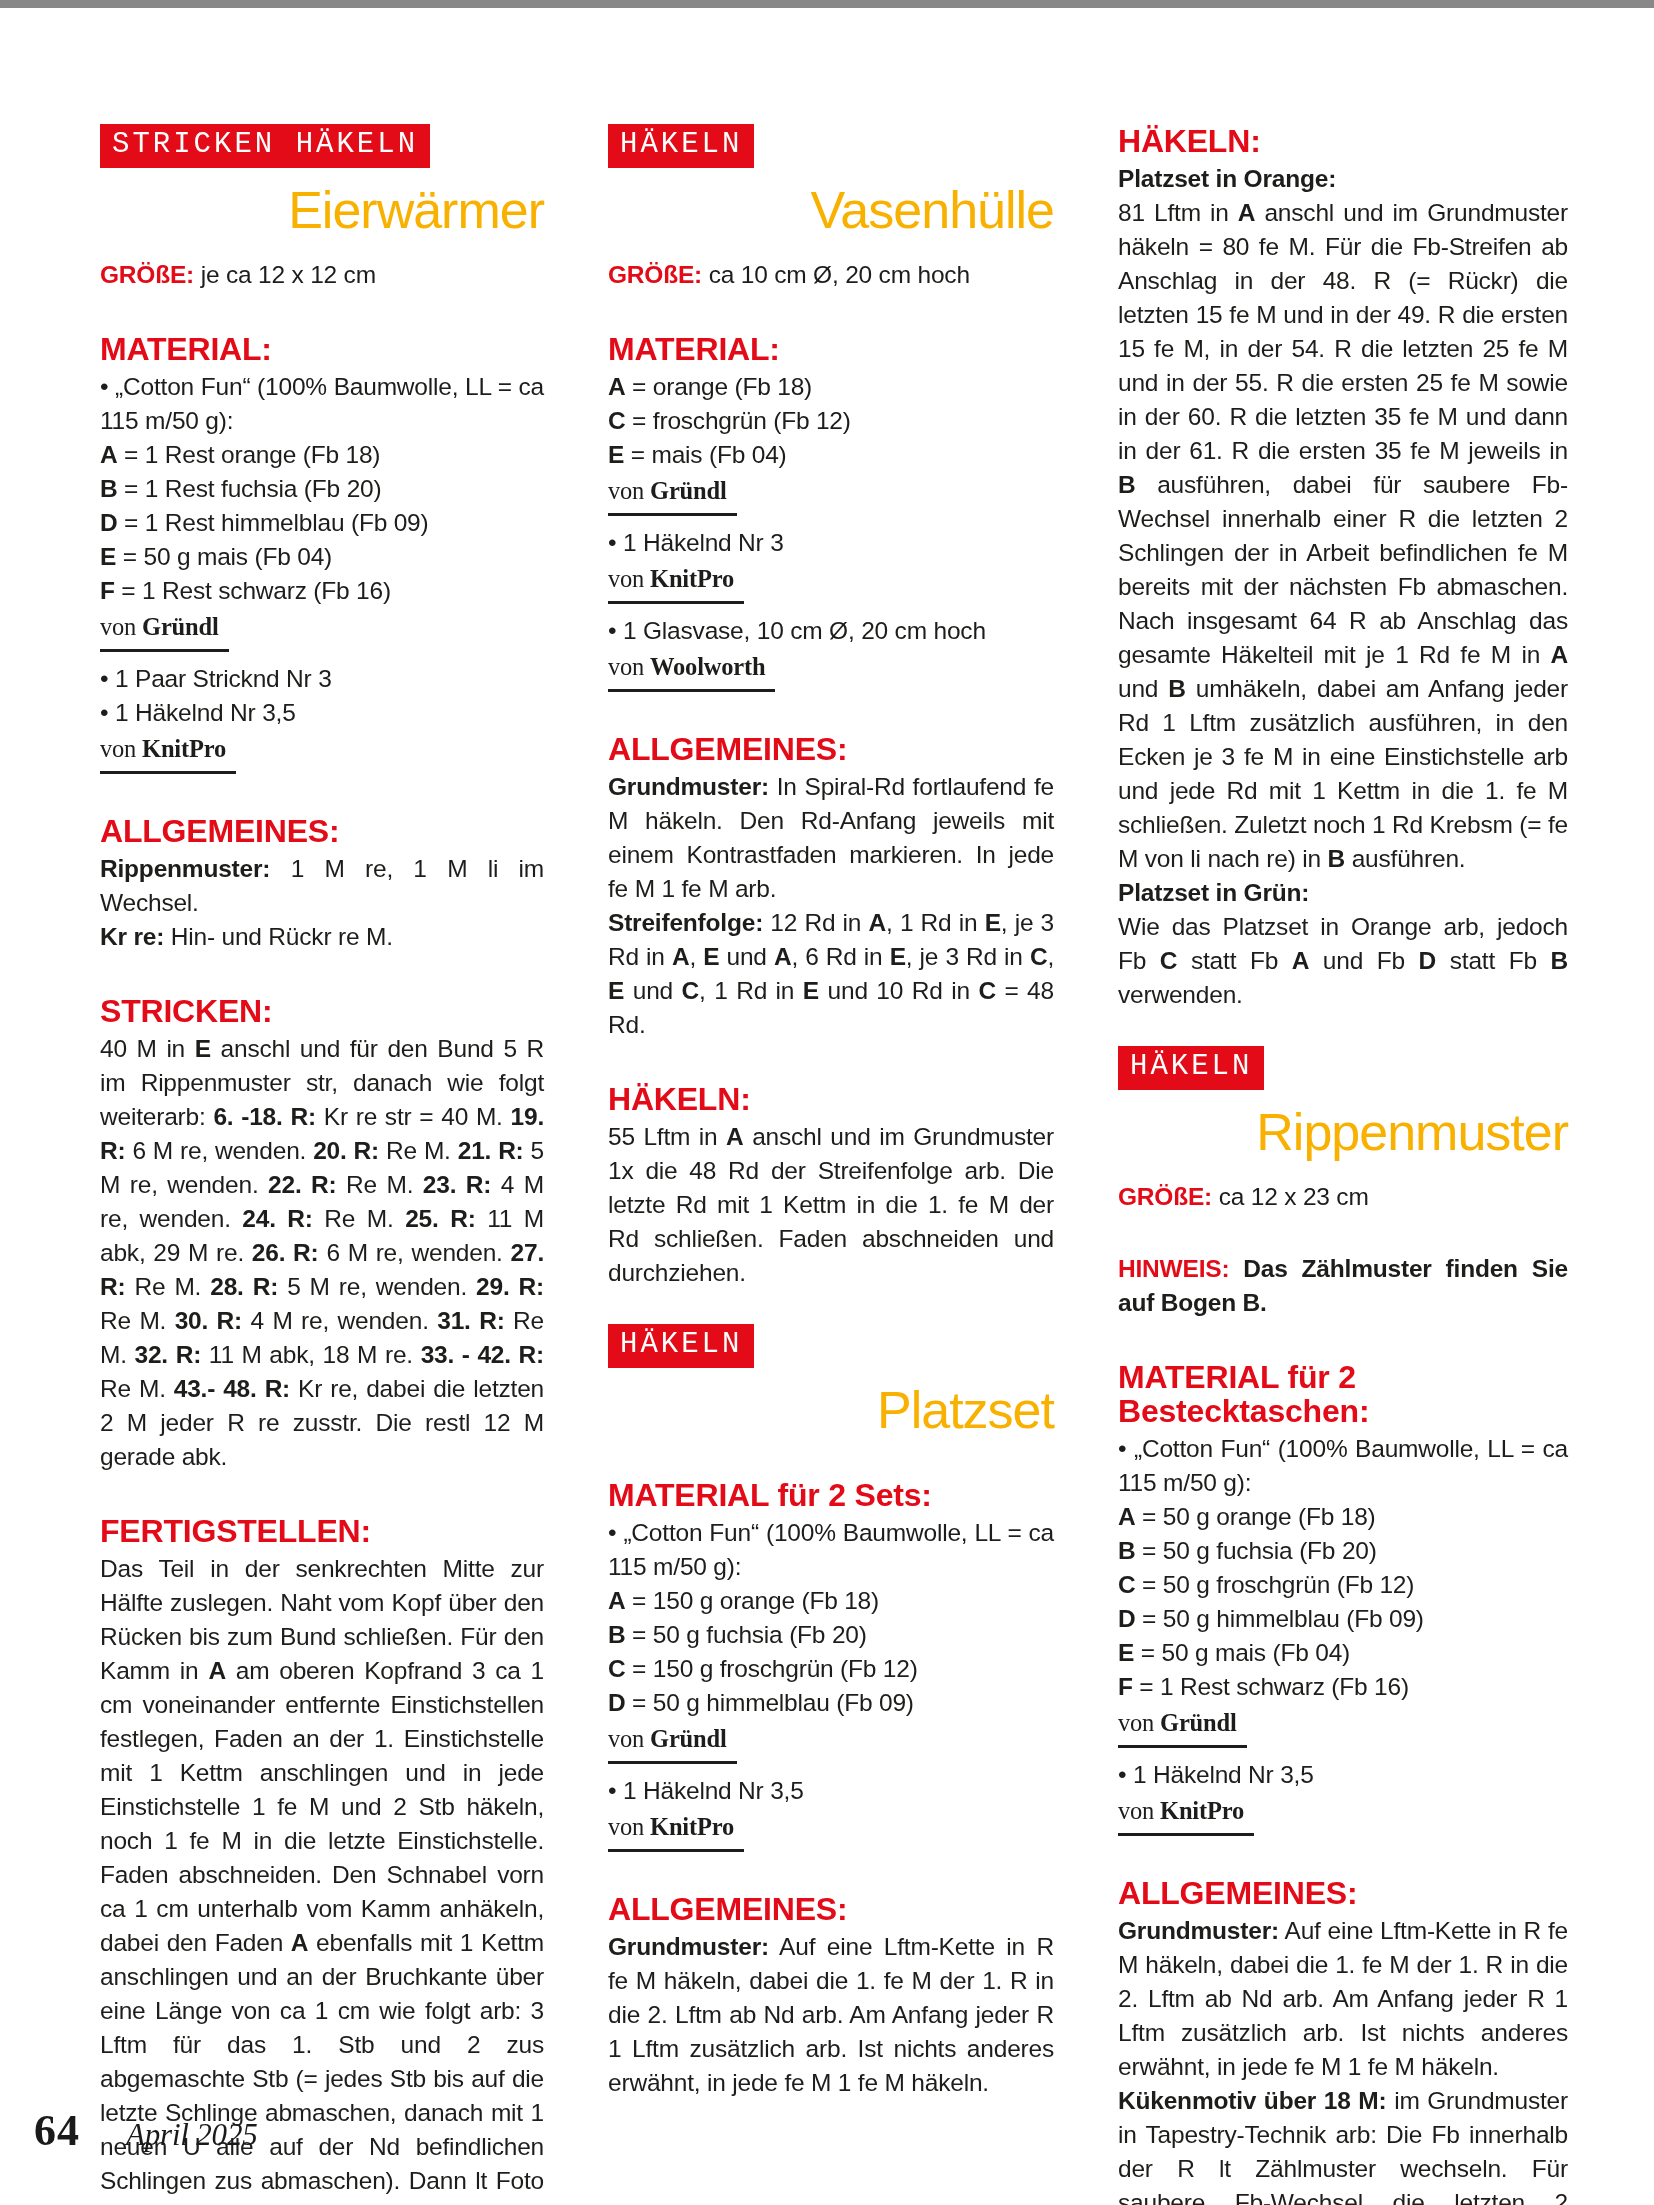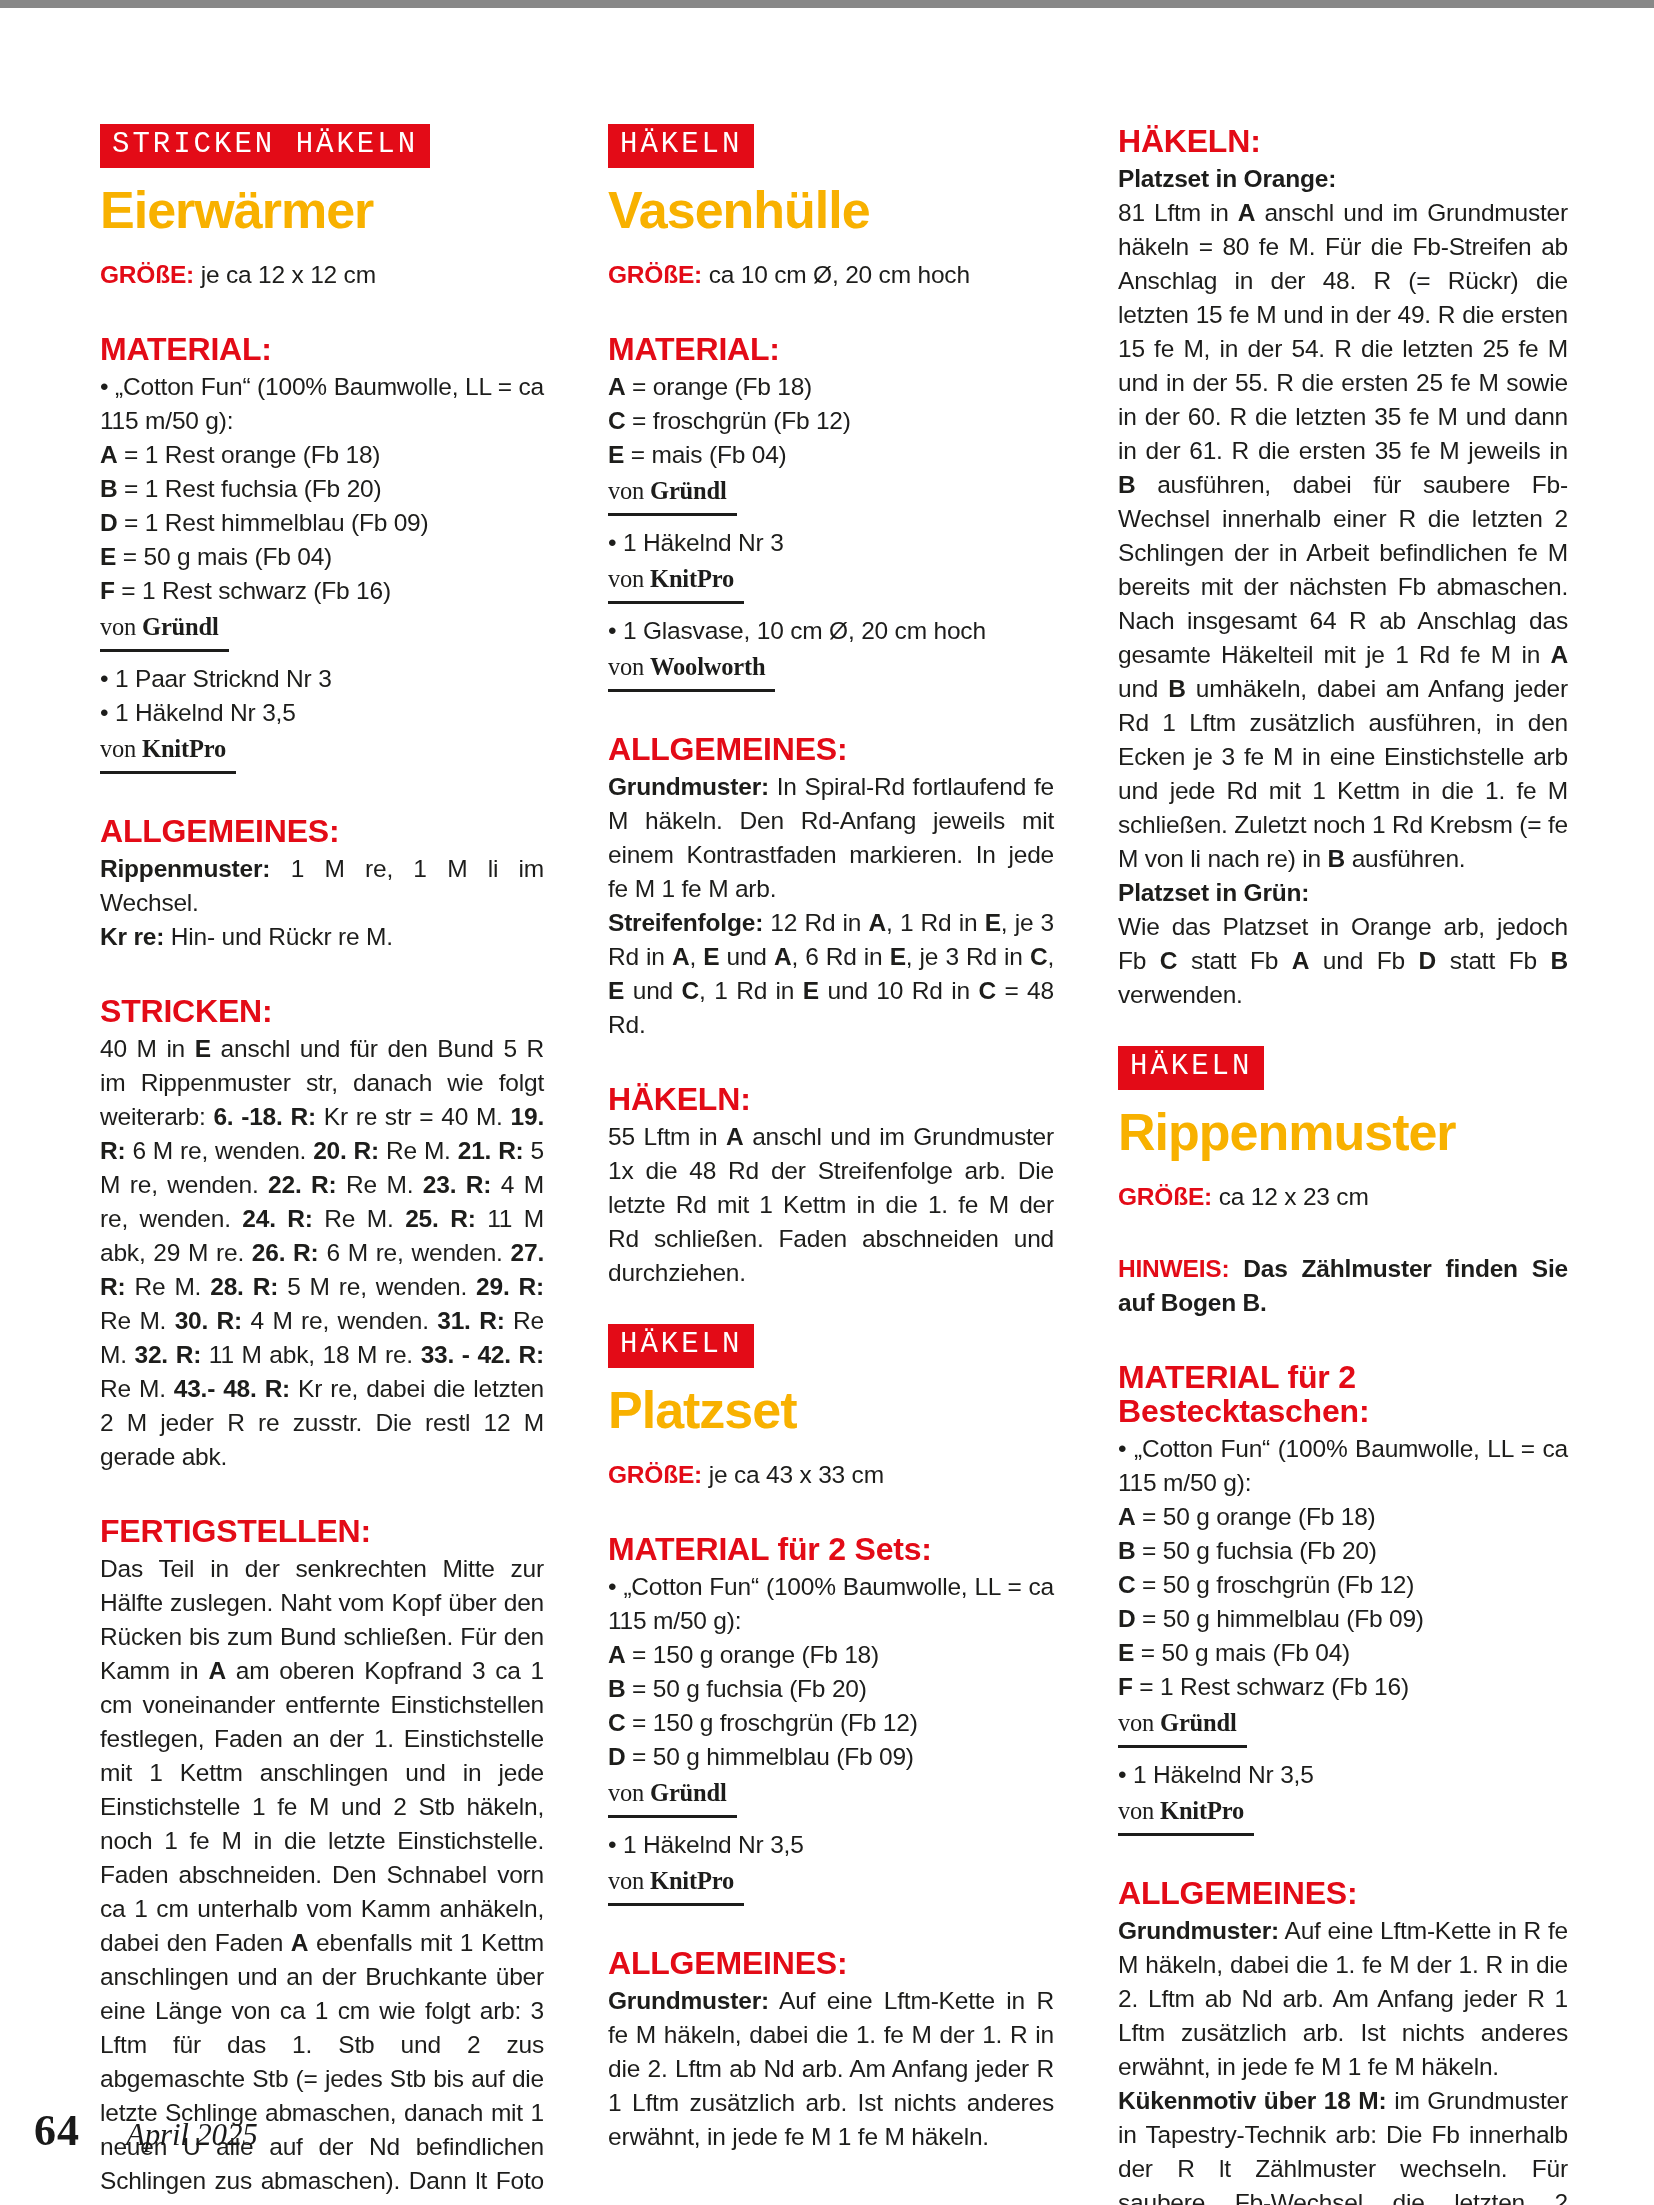--- a/index.html
+++ b/index.html
@@ -15,21 +15,21 @@
   #col-mid   { left:608px;  width:446px; }
   #col-right { left:1118px; width:450px; }
 
   .tagbox {
     display:inline-block; background:var(--red); color:#ffffff;
     font-family:"Liberation Mono", monospace; font-size:29px; letter-spacing:3px;
     padding:6px 12px 9px 12px; line-height:1;
   }
   .title {
     font-size:52px; line-height:56px; color:var(--yellow);
-    font-weight:bold; letter-spacing:-1px; margin:14px 0 0 0;
+    font-weight:normal; letter-spacing:-1px; margin:14px 0 0 0;text-align:right;
   }
   .size-line { margin-top:20px; }
   .red-label { color:var(--red); font-weight:bold; }
   .sec-head {
     color:var(--red); font-weight:bold; font-size:32px; line-height:34px;
     margin:40px 0 4px 0; letter-spacing:-0.2px;
   }
   .mt0 { margin-top:0; }
   .para { margin:0; text-align:justify; }
   .line { white-space:nowrap; }
@@ -105,24 +105,20 @@
     <h2 class="sec-head">ALLGEMEINES:</h2>
     <p class="para"><span class="bb">Grundmuster:</span><span> In Spiral-Rd fortlaufend fe M häkeln. Den Rd-Anfang jeweils mit einem Kontrastfaden markieren. In jede fe M 1 fe M arb.</span></p>
     <p class="para"><span class="bb">Streifenfolge:</span><span> 12 Rd in </span><span class="bb">A</span><span>, 1 Rd in </span><span class="bb">E</span><span>, je 3 Rd in </span><span class="bb">A</span><span>, </span><span class="bb">E</span><span> und </span><span class="bb">A</span><span>, 6 Rd in </span><span class="bb">E</span><span>, je 3 Rd in </span><span class="bb">C</span><span>, </span><span class="bb">E</span><span> und </span><span class="bb">C</span><span>, 1 Rd in </span><span class="bb">E</span><span> und 10 Rd in </span><span class="bb">C</span><span> = 48 Rd.</span></p>
 
     <h2 class="sec-head">HÄKELN:</h2>
     <p class="para"><span>55 Lftm in </span><span class="bb">A</span><span> anschl und im Grundmuster 1x die 48 Rd der Streifenfolge arb. Die letzte Rd mit 1 Kettm in die 1. fe M der Rd schließen. Faden abschneiden und durchziehen.</span></p>
 
     <div class="tag-block">
       <div class="tagbox">HÄKELN</div>
       <h1 class="title">Platzset</h1>
-      <div class="size-line">
-        <span class="red-label">GRÖßE:</span>
-        <span>je ca 43 x 33 cm</span>
-      </div>
 
       <h2 class="sec-head">MATERIAL für 2 Sets:</h2>
       <p class="para"><span>• „Cotton Fun“ (100% Baumwolle, LL = ca 115 m/50 g):</span></p>
       <div class="line"><span class="bb">A</span><span> = 150 g orange (Fb 18)</span></div>
       <div class="line"><span class="bb">B</span><span> = 50 g fuchsia (Fb 20)</span></div>
       <div class="line"><span class="bb">C</span><span> = 150 g froschgrün (Fb 12)</span></div>
       <div class="line"><span class="bb">D</span><span> = 50 g himmelblau (Fb 09)</span></div>
       <div class="von"><span class="von-inner"><span>von </span><span class="bb">Gründl</span></span></div>
       <div class="line"><span>• 1 Häkelnd Nr 3,5</span></div>
       <div class="von"><span class="von-inner"><span>von </span><span class="bb">KnitPro</span></span></div>

